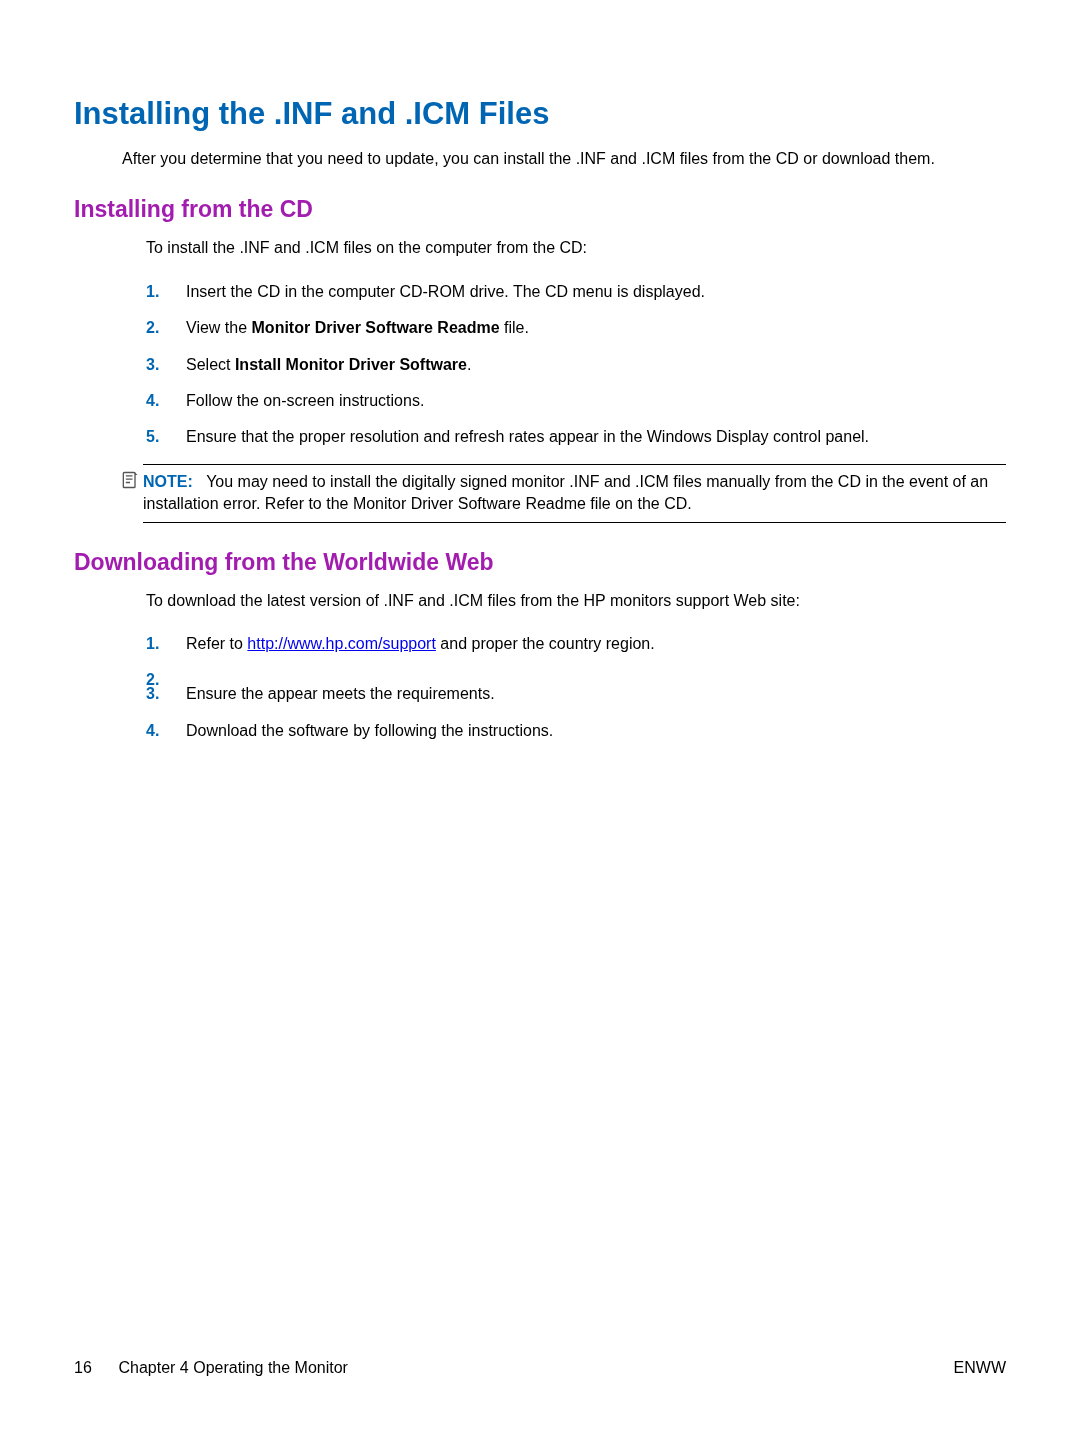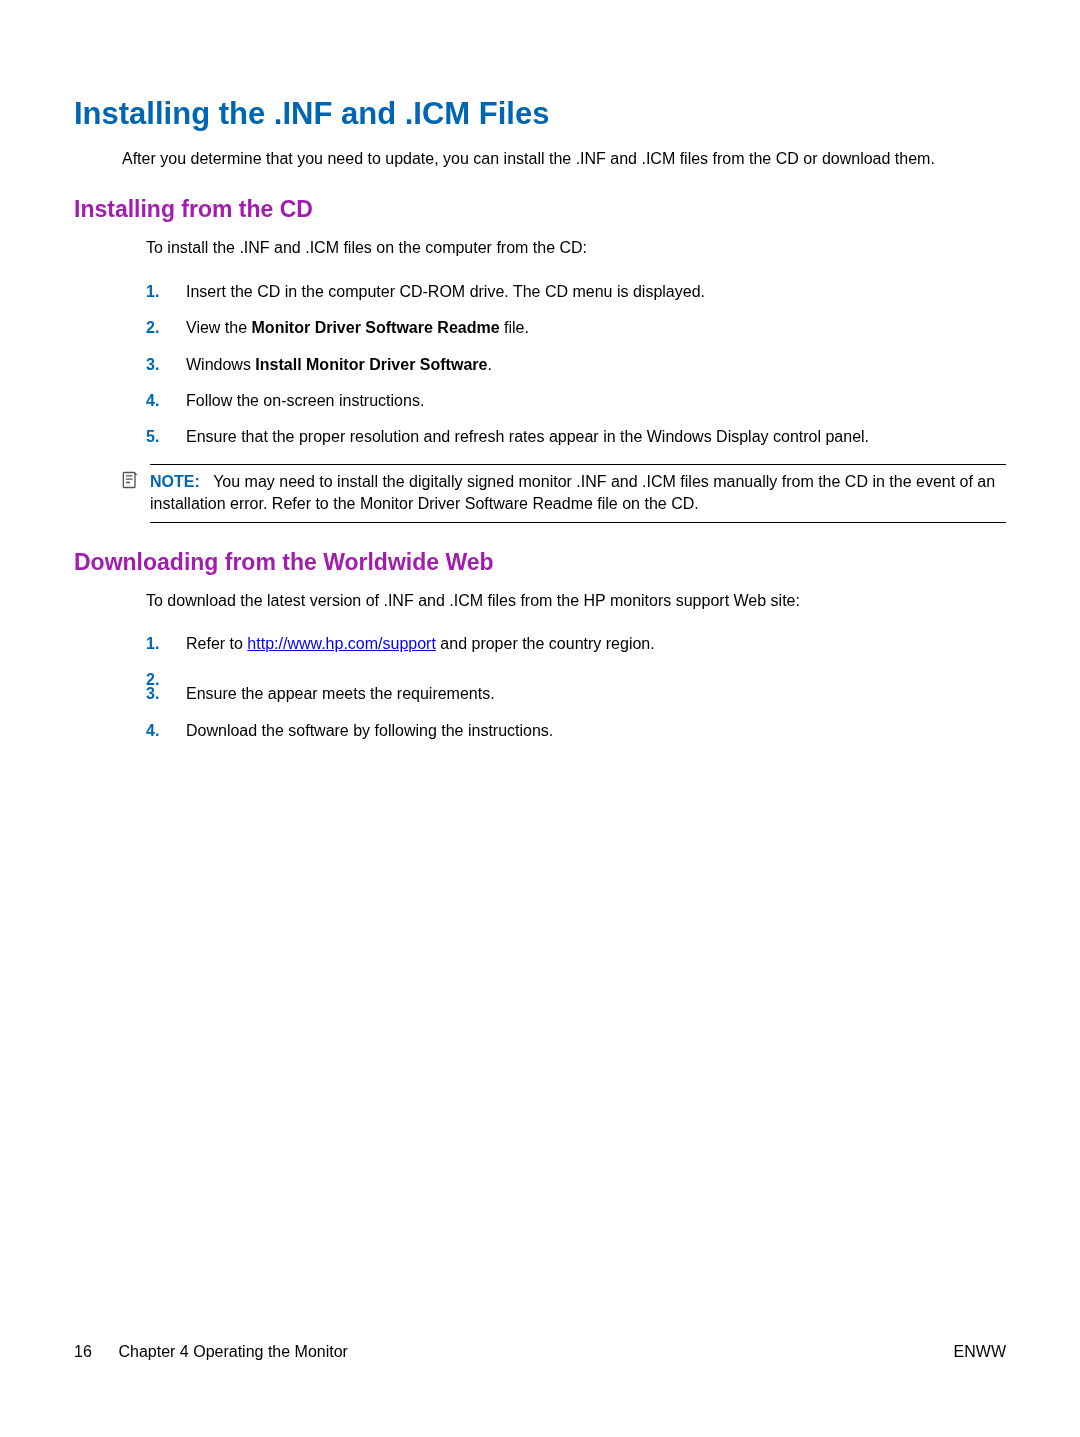--- a/index.html
+++ b/index.html
@@ -63,21 +63,21 @@
       color: #0000ee;
       text-decoration: underline;
     }
     strong { font-weight: bold; }
     .note-block {
       margin-left: 46px;
       margin-top: 8px;
       margin-bottom: 10px;
       display: flex;
       align-items: flex-start;
-      gap: 10px;
+      gap: 3px;
     }
     .note-icon {
       flex-shrink: 0;
       width: 20px;
       margin-top: 6px;
       color: #666;
     }
     .note-content {
       flex: 1;
       border-top: 1px solid #000;
@@ -85,21 +85,21 @@
       padding: 6px 0;
       font-size: 16px;
       line-height: 1.4;
     }
     .note-label {
       color: #0066b3;
       font-weight: bold;
     }
     .footer {
       position: absolute;
-      bottom: 76px;
+      bottom: 60px;
       left: 74px;
       right: 74px;
       display: flex;
       justify-content: space-between;
       font-size: 16px;
     }
   </style>
 </head>
 <body>
 
@@ -117,21 +117,21 @@
     <li>
       <span class="num">1.</span>
       <span>Insert the CD in the computer CD-ROM drive. The CD menu is displayed.</span>
     </li>
     <li>
       <span class="num">2.</span>
       <span>View the </span><strong>Monitor Driver Software Readme</strong><span> file.</span>
     </li>
     <li>
       <span class="num">3.</span>
-      <span>Windows </span><strong>Install Monitor Driver Software</strong><span>.</span>
+      <span>Select </span><strong>Install Monitor Driver Software</strong><span>.</span>
     </li>
     <li>
       <span class="num">4.</span>
       <span>Follow the on-screen instructions.</span>
     </li>
     <li>
       <span class="num">5.</span>
       <span>Ensure that the proper resolution and refresh rates appear in the Windows Display control panel.</span>
     </li>
   </ol>

